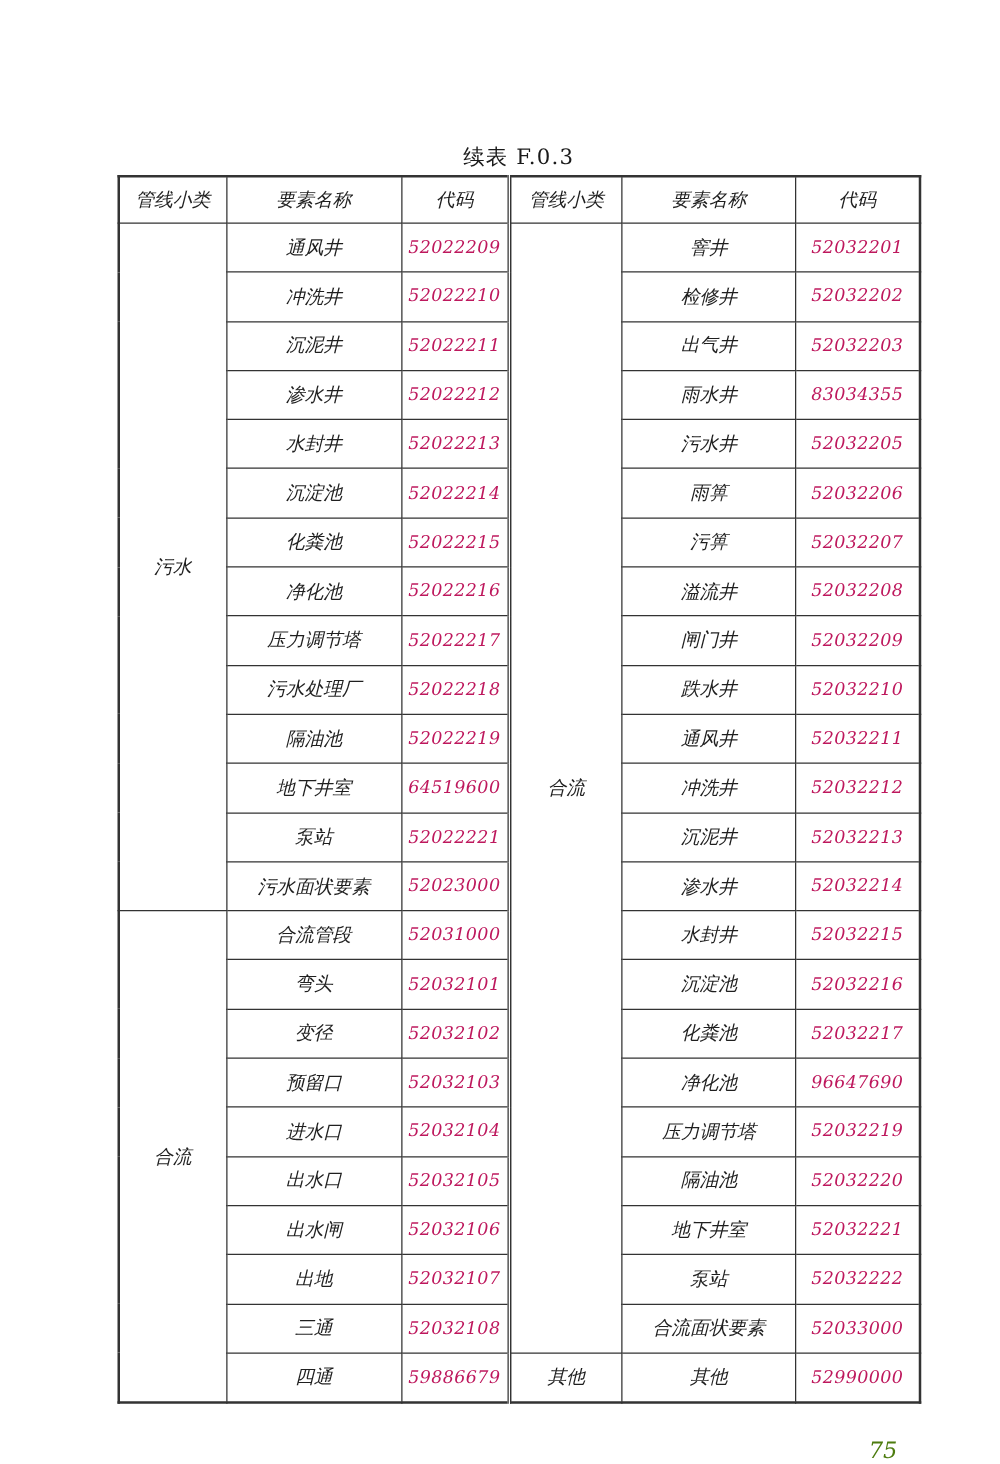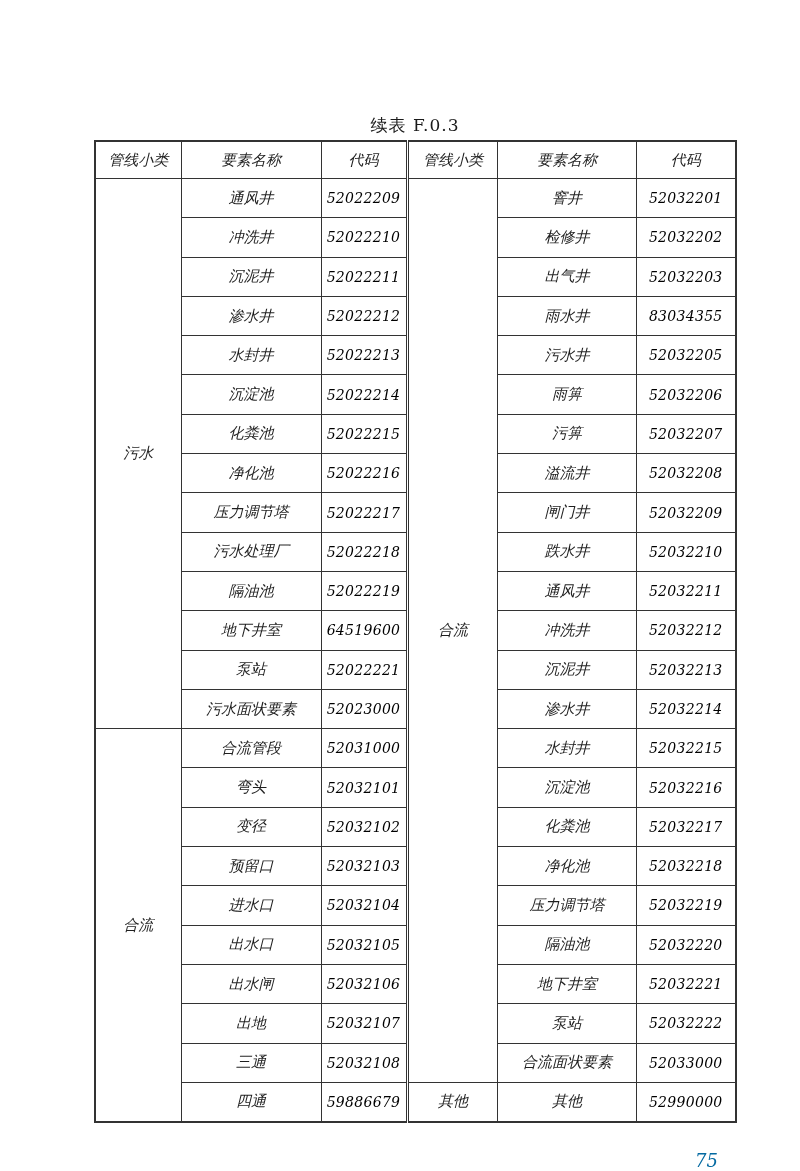--- a/index.html
+++ b/index.html
@@ -4,26 +4,26 @@
 <style>
   html,body{margin:0;padding:0;background:#fff;}
   body{width:800px;height:1171px;position:relative;overflow:hidden;
        font-family:"DejaVu Serif","Liberation Serif",serif;color:#222;}
   .title{position:absolute;top:114px;left:0;width:830px;text-align:center;
          font-size:17px;letter-spacing:1px;color:#1a1a1a;}
   .tbl{position:absolute;top:140px;border-collapse:collapse;table-layout:fixed;font-style:italic;}
   .tbl td,.tbl th{border:1.5px solid #333;text-align:center;vertical-align:middle;
        padding:0;height:38.3px;font-weight:normal;font-size:15px;color:#1f1f1f;}
   .tbl th{height:36px;font-size:15px;}
-  .tbl td.code{font-size:14px;color:#000000;letter-spacing:0.3px;}
+  .tbl td.code{font-size:14px;color:#be185d;letter-spacing:0.3px;}
   .tbl td.cat{font-size:15px;}
   #left{left:94px;border-left:2px solid #333;border-bottom:2px solid #333;border-top:2px solid #333;}
   #right{left:408px;border-right:2px solid #333;border-bottom:2px solid #333;border-top:2px solid #333;}
   #left tr td:last-child,#left tr th:last-child{border-right:3px double #333;}
-  .pageno{position:absolute;left:695px;top:1150px;font-size:18px;font-style:italic;color:#0369a1;}
+  .pageno{position:absolute;left:695px;top:1150px;font-size:18px;font-style:italic;color:#4d7c0f;}
 </style>
 </head>
 <body>
 
 <div class="title">续表 F.0.3</div>
 
 <table class="tbl" id="left">
   <colgroup>
       <col style="width:86px">
       <col style="width:140px">
@@ -216,21 +216,21 @@
       <tr>
         <td>沉淀池</td>
         <td class="code">52032216</td>
       </tr>
       <tr>
         <td>化粪池</td>
         <td class="code">52032217</td>
       </tr>
       <tr>
         <td>净化池</td>
-        <td class="code">52032218</td>
+        <td class="code">96647690</td>
       </tr>
       <tr>
         <td>压力调节塔</td>
         <td class="code">52032219</td>
       </tr>
       <tr>
         <td>隔油池</td>
         <td class="code">52032220</td>
       </tr>
       <tr>

